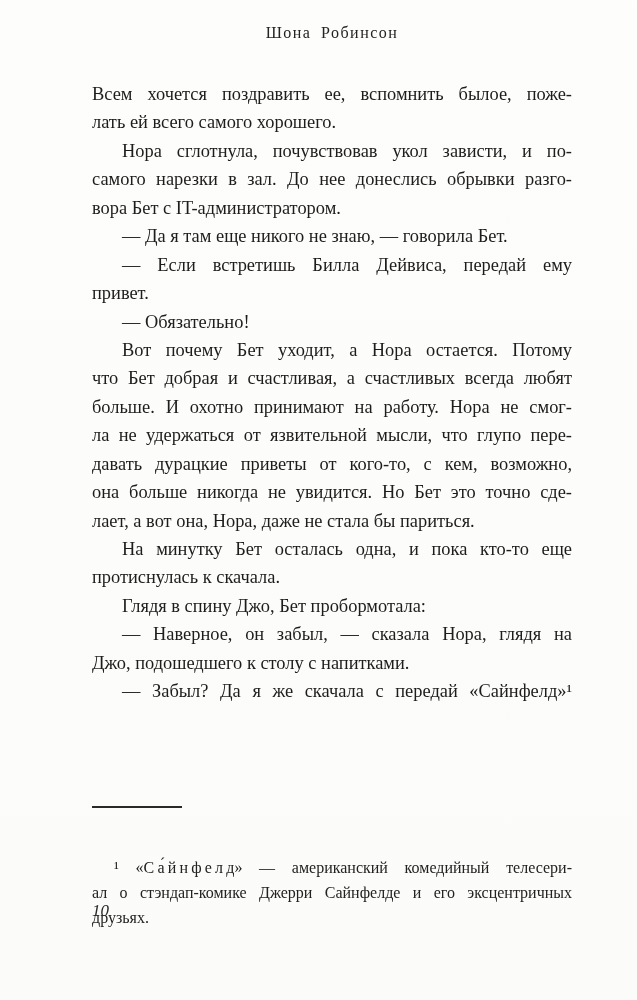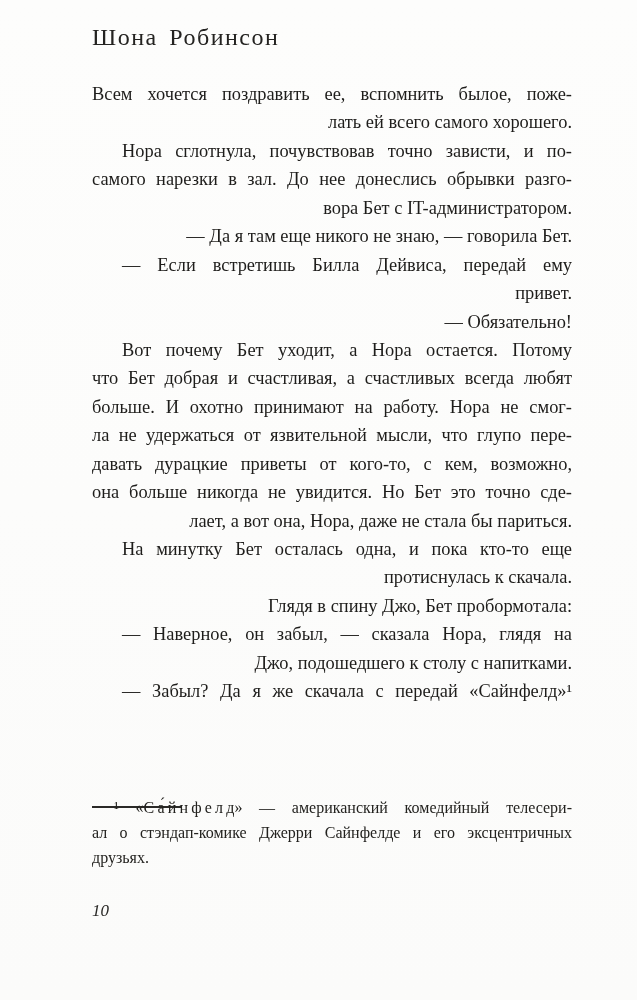--- a/index.html
+++ b/index.html
@@ -16,58 +16,59 @@
     position: absolute;
     left: 0; top: 0;
     width: 637px; height: 1000px;
     background: linear-gradient(180deg, #fdfdfc 0%, #fbfbfa 100%);
   }
   .running-header {
     position: absolute;
     top: 24px;
     left: 92px;
     width: 480px;
-    font-size: 24px;
+    text-align: center;
+    font-size: 16px;
     letter-spacing: 1.5px;
     word-spacing: 4px;
     color: #242321;
   }
   .body-text {
     position: absolute;
     top: 80px;
     left: 92px;
     width: 480px;
     font-size: 18.4px;
     line-height: 28.45px;
     color: #1e1d1b;
     font-family: Liberation Serif, serif;
   }
   .body-text .line {
     height: 28.45px;
-    text-align: right;
+    text-align: left;
     white-space: pre-line;
   }
   .line.just {
     text-align: justify;
     text-align-last: justify;
   }
   .line.indent {
     text-indent: 30px;
   }
   .footnote-rule {
     position: absolute;
     top: 806px;
     left: 92px;
     width: 90px;
     height: 2px;
     background: #2a2927;
   }
   .footnote {
     position: absolute;
-    top: 796px;
+    top: 856px;
     left: 92px;
     width: 480px;
     font-size: 16px;
     line-height: 24.8px;
     color: #23221f;
   }
   .footnote .line {
     height: 24.8px;
   }
   .footnote .line.indent {
@@ -86,21 +87,21 @@
 </style>
 </head>
 <body>
 
 <div class="page">
   <div class="running-header">Шона Робинсон</div>
 
   <div class="body-text" id="body-lines">
       <div class="line just">Всем хочется поздравить ее, вспомнить былое, поже-</div>
       <div class="line">лать ей всего самого хорошего.</div>
-      <div class="line just indent">Нора сглотнула, почувствовав точно зависти, и по-</div>
+      <div class="line just indent">Нора сглотнула, почувствовав укол зависти, и по-</div>
       <div class="line just">самого нарезки в зал. До нее донеслись обрывки разго-</div>
       <div class="line">вора Бет с IT-администратором.</div>
       <div class="line indent">— Да я там еще никого не знаю, — говорила Бет.</div>
       <div class="line just indent">— Если встретишь Билла Дейвиса, передай ему</div>
       <div class="line">привет.</div>
       <div class="line indent">— Обязательно!</div>
       <div class="line just indent">Вот почему Бет уходит, а Нора остается. Потому</div>
       <div class="line just">что Бет добрая и счастливая, а счастливых всегда любят</div>
       <div class="line just">больше. И охотно принимают на работу. Нора не смог-</div>
       <div class="line just">ла не удержаться от язвительной мысли, что глупо пере-</div>

